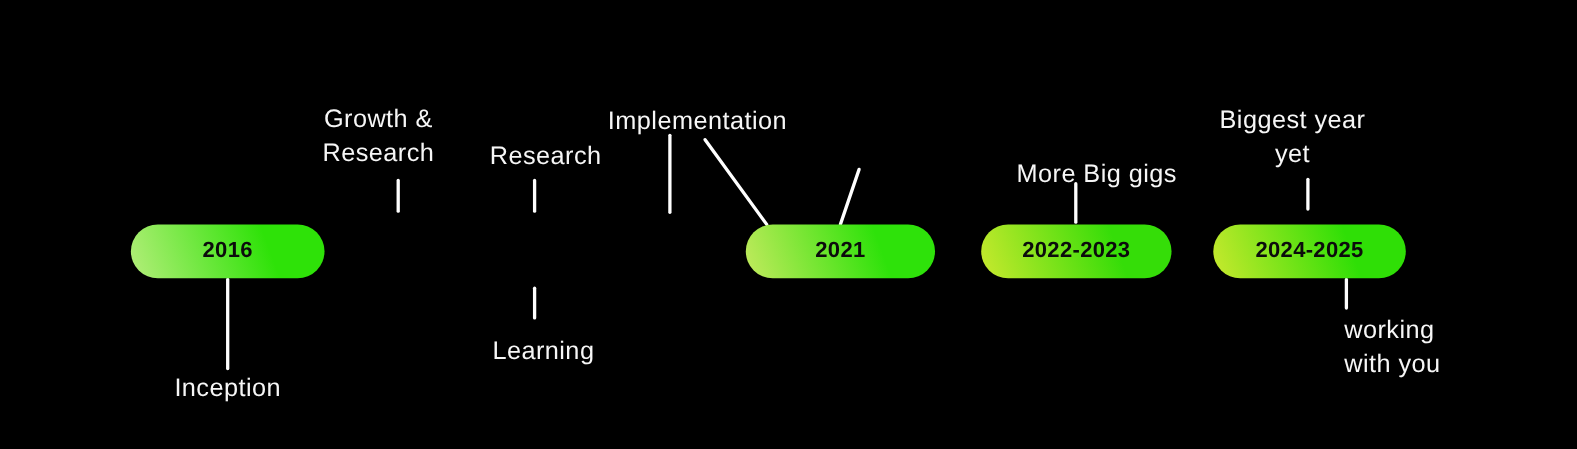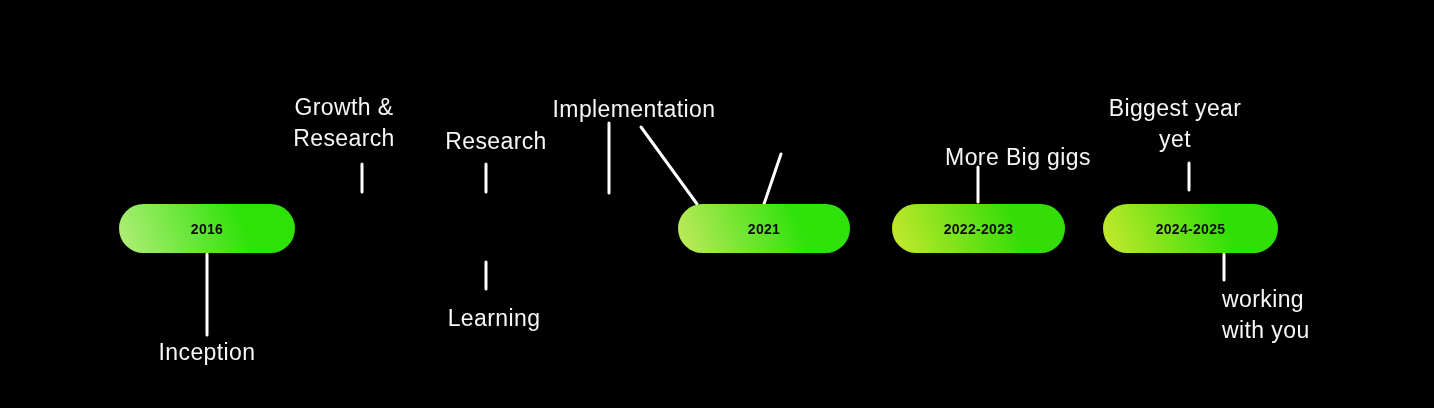--- a/index.html
+++ b/index.html
@@ -26,21 +26,21 @@
     position: absolute;
     top: 204px;
     height: 49px;
     border-radius: 25px;
     display: flex;
     align-items: center;
     justify-content: center;
   }
   .pill .year {
     color: #0c0c0c;
-    font-size: 14px;
+    font-size: 20px;
     font-weight: 700;
     letter-spacing: 0.3px;
     white-space: nowrap;
   }
   .note {
     position: absolute;
     color: #f6f6f6;
     font-size: 23px;
     line-height: 31px;
     letter-spacing: 0.4px;
@@ -78,21 +78,21 @@
     <span class="year">2022-2023</span>
   </div>
   <div class="pill" style="left: 1103px; width: 175px; background: linear-gradient(70deg, rgb(201, 233, 46) 0%, rgb(47, 223, 6) 70%);">
     <span class="year">2024-2025</span>
   </div>
 
   <div class="note centered" style="left:344px; top:92px;">Growth &amp;
 Research</div>
   <div class="note centered" style="left:496px; top:126px;">Research</div>
   <div class="note centered" style="left:634px; top:94px;">Implementation</div>
-  <div class="note centered" style="left:997px; top:142px;margin-left:21px;">More Big gigs</div>
+  <div class="note centered" style="left:997px; top:142px;">More Big gigs</div>
   <div class="note centered" style="left:1175px; top:93px;">Biggest year
 yet</div>
 
   <div class="note centered" style="left:207px; top:337px;">Inception</div>
   <div class="note centered" style="left:494px; top:303px;">Learning</div>
   <div class="note left-aligned" style="left:1222px; top:284px;">working
 with you</div>
 
 </div>
 

